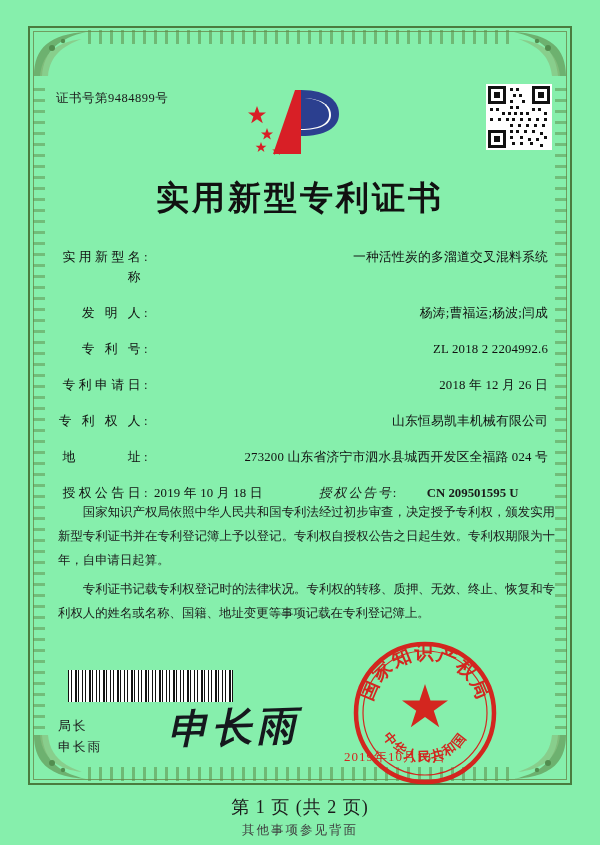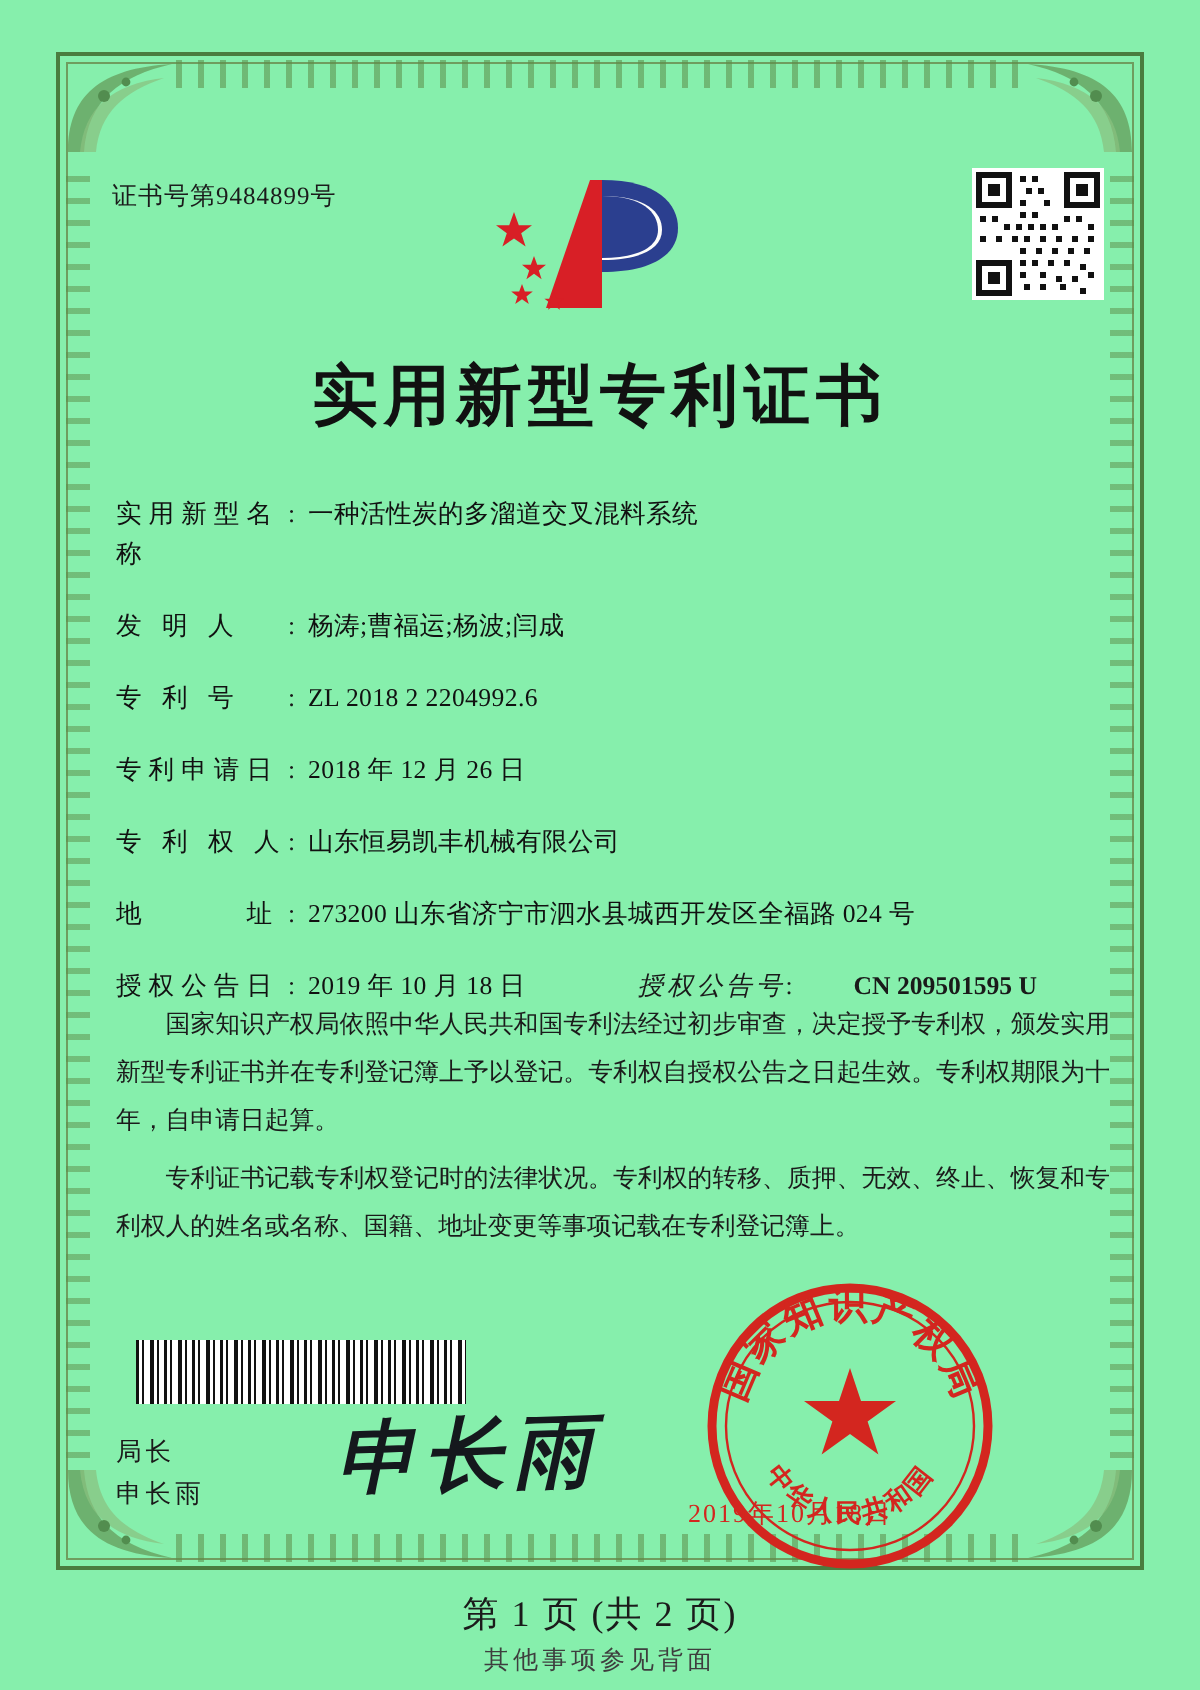--- a/index.html
+++ b/index.html
@@ -134,29 +134,31 @@
   .row {
     display: flex;
     align-items: baseline;
     margin-bottom: 15.5px;
   }
   .label {
     width: 86px;
     flex: 0 0 86px;
     letter-spacing: 3.5px;
     color: #111;
+    text-align: right;
   }
   .colon {
     flex: 0 0 10px;
     text-align: left;
   }
   .value {
     flex: 1 1 auto;
     letter-spacing: .2px;
     color: #111;
+    text-align: right;
   }
   .row.split .value { flex: 0 0 auto; }
   .row.split .label2 {
     margin-left: 56px;
     letter-spacing: 2px;
     font-style: italic;
   }
   .row.split .value2 { margin-left: 24px; font-weight: bold; }
 
   

